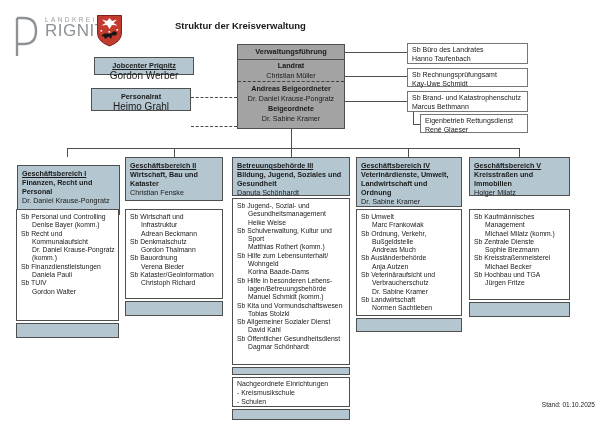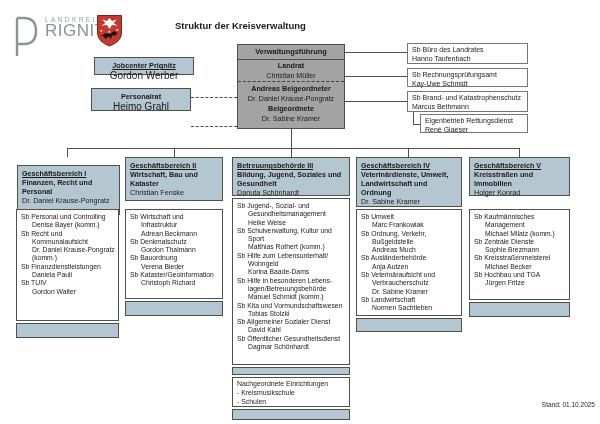--- a/index.html
+++ b/index.html
@@ -258,21 +258,21 @@
       <div>
         <div class="unit-dept">Sb Landwirtschaft</div>
         <div class="unit-name">Normen Sachtleben</div>
       </div>
     </div>
   <div class="gb-footer" style="left:356px;top:318px;width:106px;height:14px;"></div>
 
   <div class="gb-header" style="left:469px;top:157px;width:101px;height:39px;">
     <div class="gb-id">Geschäftsbereich V</div>
     <div class="gb-title">Kreisstraßen und Immobilien</div>
-    <div>Holger Konrad</div>
+    <div>Holger Milatz</div>
   </div>
   <div class="gb-body" style="left:469px;top:209px;width:101px;height:91px;">
       <div>
         <div class="unit-dept">Sb Kaufmännisches Management</div>
         <div class="unit-name">Michael Milatz (komm.)</div>
       </div>
       <div>
         <div class="unit-dept">Sb Zentrale Dienste</div>
         <div class="unit-name">Sophie Brezmann</div>
       </div>

